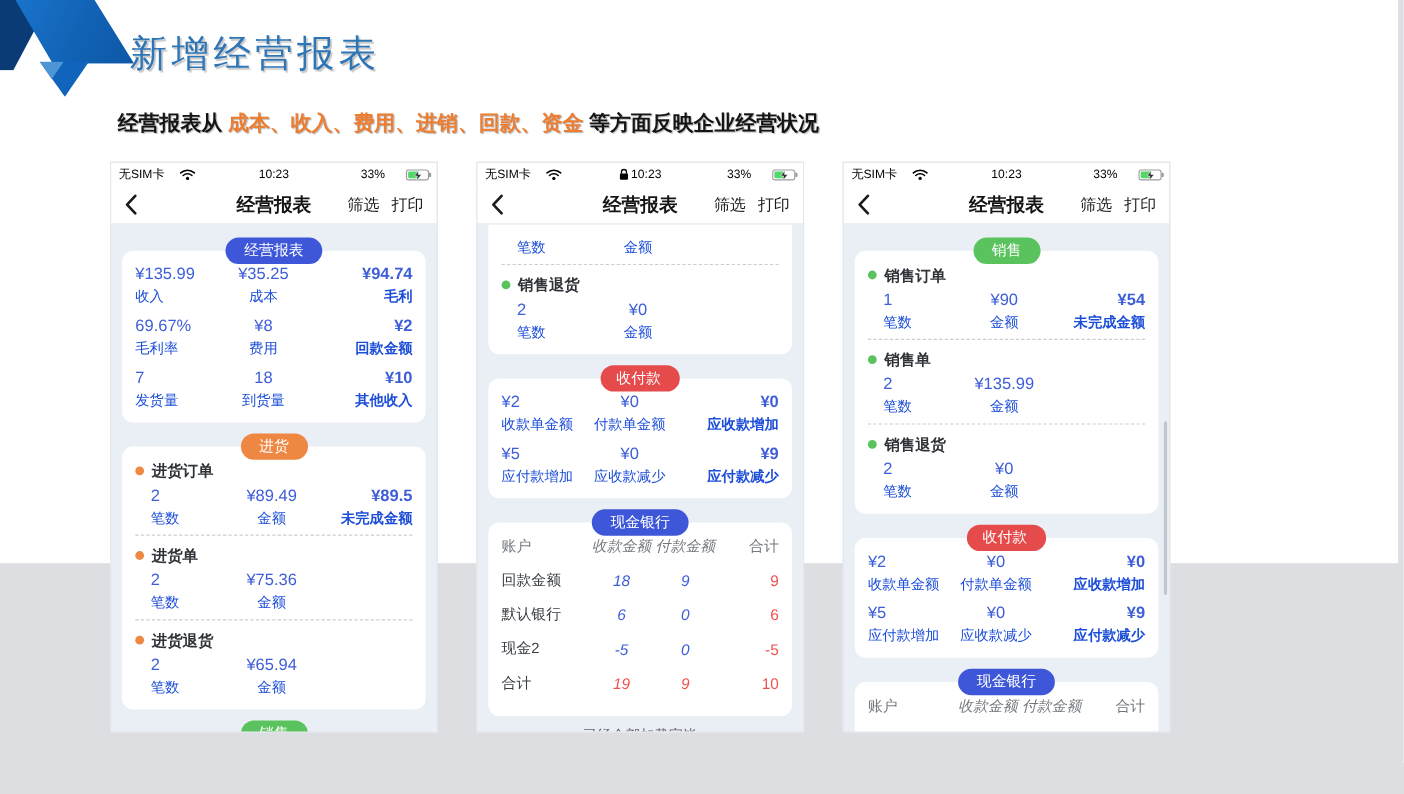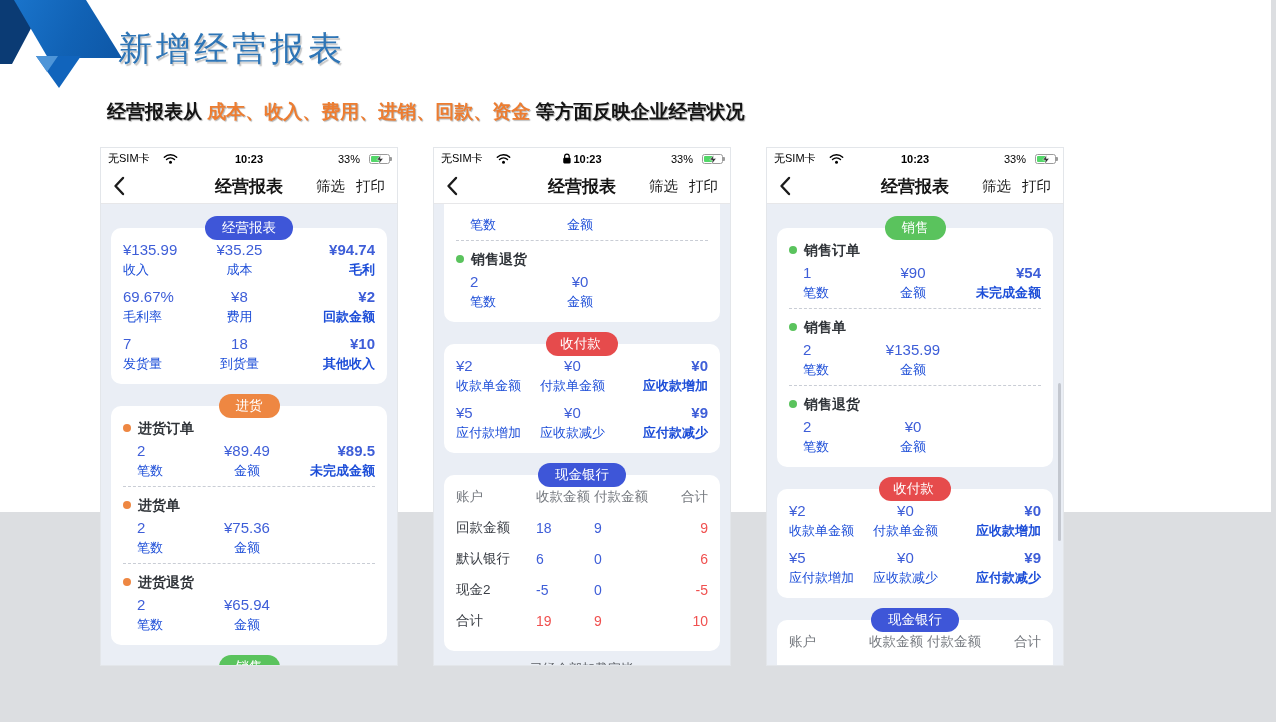--- a/index.html
+++ b/index.html
@@ -39,22 +39,22 @@
     width:298px;height:519px;background:#eaeef5;border:1px solid #e3e6ea;
     box-sizing:border-box;display:flex;flex-direction:column;overflow:hidden;position:relative;
   }
   .statusbar{
     height:21px;flex:0 0 21px;background:#fff;position:relative;
     display:flex;align-items:center;justify-content:space-between;
     padding:0 7px;font-size:11px;color:#000;
   }
   .sb-left{display:flex;align-items:center;gap:13px;}
   .sb-center{position:absolute;left:50%;top:0;height:100%;transform:translateX(-50%);
-    display:flex;align-items:center;gap:2px;font-weight:700;font-size:11px;}
-  .sb-right{display:flex;align-items:center;gap:9px;justify-content:flex-end;}
+    display:flex;align-items:center;gap:2px;font-weight:400;font-size:11px;}
+  .sb-right{display:flex;align-items:center;gap:19px;justify-content:flex-end;}
   .batt{position:relative;width:21px;height:10px;border:1px solid #9b9b9b;border-radius:2.5px;box-sizing:border-box;}
   .batt::after{content:"";position:absolute;right:-3px;top:2.5px;width:2px;height:4px;background:#9b9b9b;border-radius:0 1px 1px 0;}
   .batt .fill{position:absolute;left:1px;top:1px;bottom:1px;width:45%;background:#53d769;border-radius:1px;}
   .batt svg{position:absolute;left:6px;top:0.5px;}
 
   .nav{
     height:34px;flex:0 0 34px;background:#fff;border-bottom:1px solid #e7e7e9;
     display:flex;align-items:center;position:relative;padding:0 12px;
   }
   .nav-title{position:absolute;left:0;right:0;text-align:center;font-size:17px;font-weight:700;color:#141414;}
@@ -91,21 +91,21 @@
 
   .sec-head{display:flex;align-items:center;gap:7px;margin-bottom:5px;}
   .sec-head .dot{width:8px;height:8px;border-radius:50%;flex:0 0 8px;}
   .dot-orange{background:var(--c-orange);}
   .dot-green{background:var(--c-green);}
   .sec-title{font-size:14px;line-height:18px;color:#2f3338;font-weight:600;}
   .dashed{border:0;border-top:1px dashed #c9cdd5;margin:7px 0 9px;}
 
   .t-grid{display:grid;grid-template-columns:80px 1fr 1fr 56px;align-items:center;margin-bottom:13px;}
   .t-grid .c0{font-size:13.5px;color:#3a3e45;text-align:left;}
-  .t-grid .c1,.t-grid .c2{font-size:14px;}
+  .t-grid .c1,.t-grid .c2{font-size:14px;text-align:center;font-style:italic;}
   .t-grid .c3{font-size:14px;text-align:right;}
   .t-grid.t-head .c0,.t-grid.t-head .c1,.t-grid.t-head .c2,.t-grid.t-head .c3{color:#75797f;font-size:13.5px;}
   .blue{color:var(--c-val);}
   .red{color:var(--c-neg);}
 
   .footer-text{text-align:center;font-size:13px;color:#5e6268;padding:9px 0 10px;}
 
   .scrollbar{position:absolute;right:2px;top:235px;width:3px;height:158px;border-radius:2px;background:#c3c7cf;}
 </style>
 </head>

